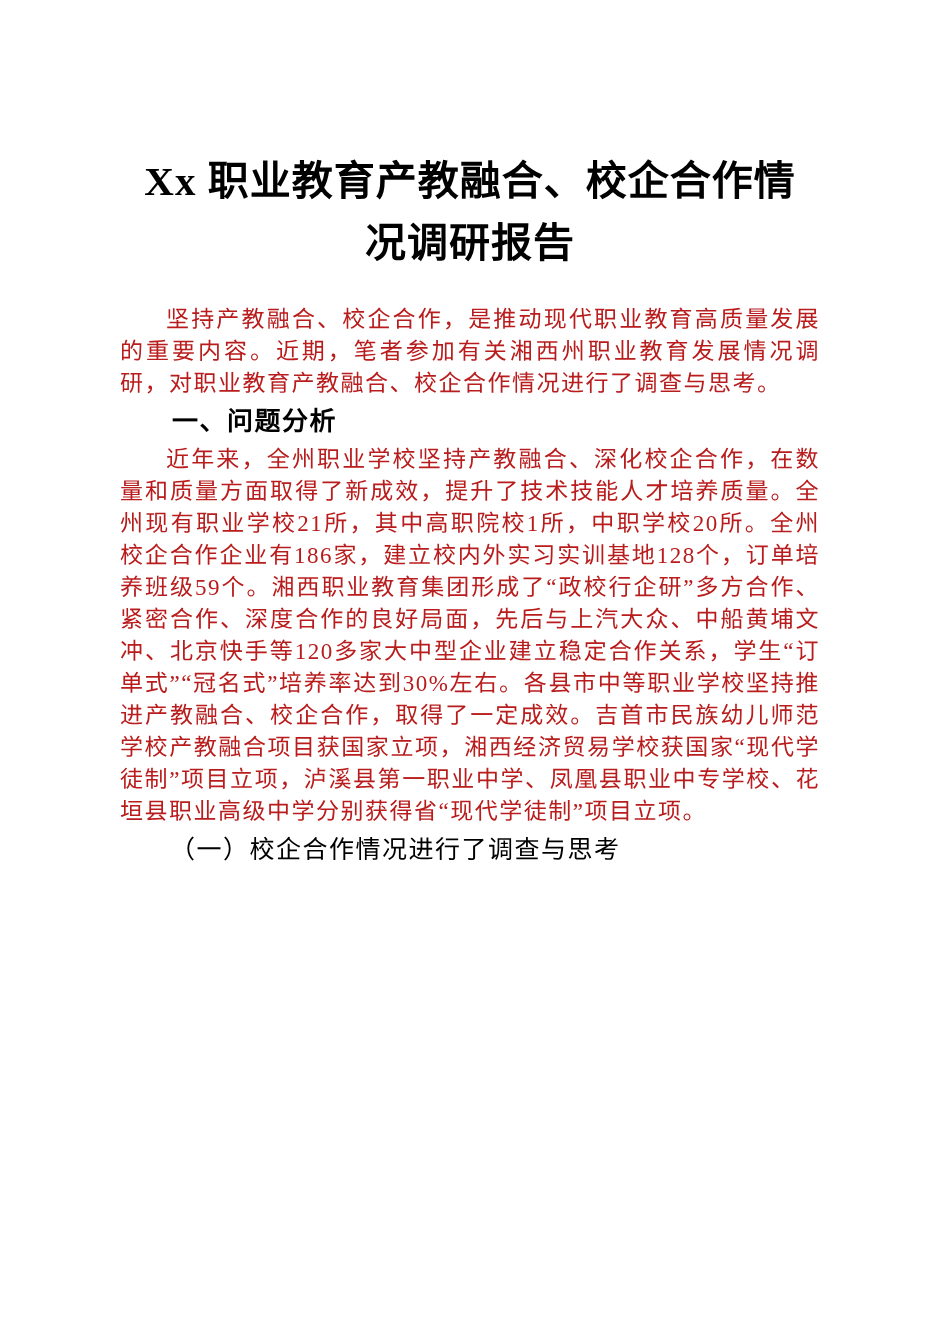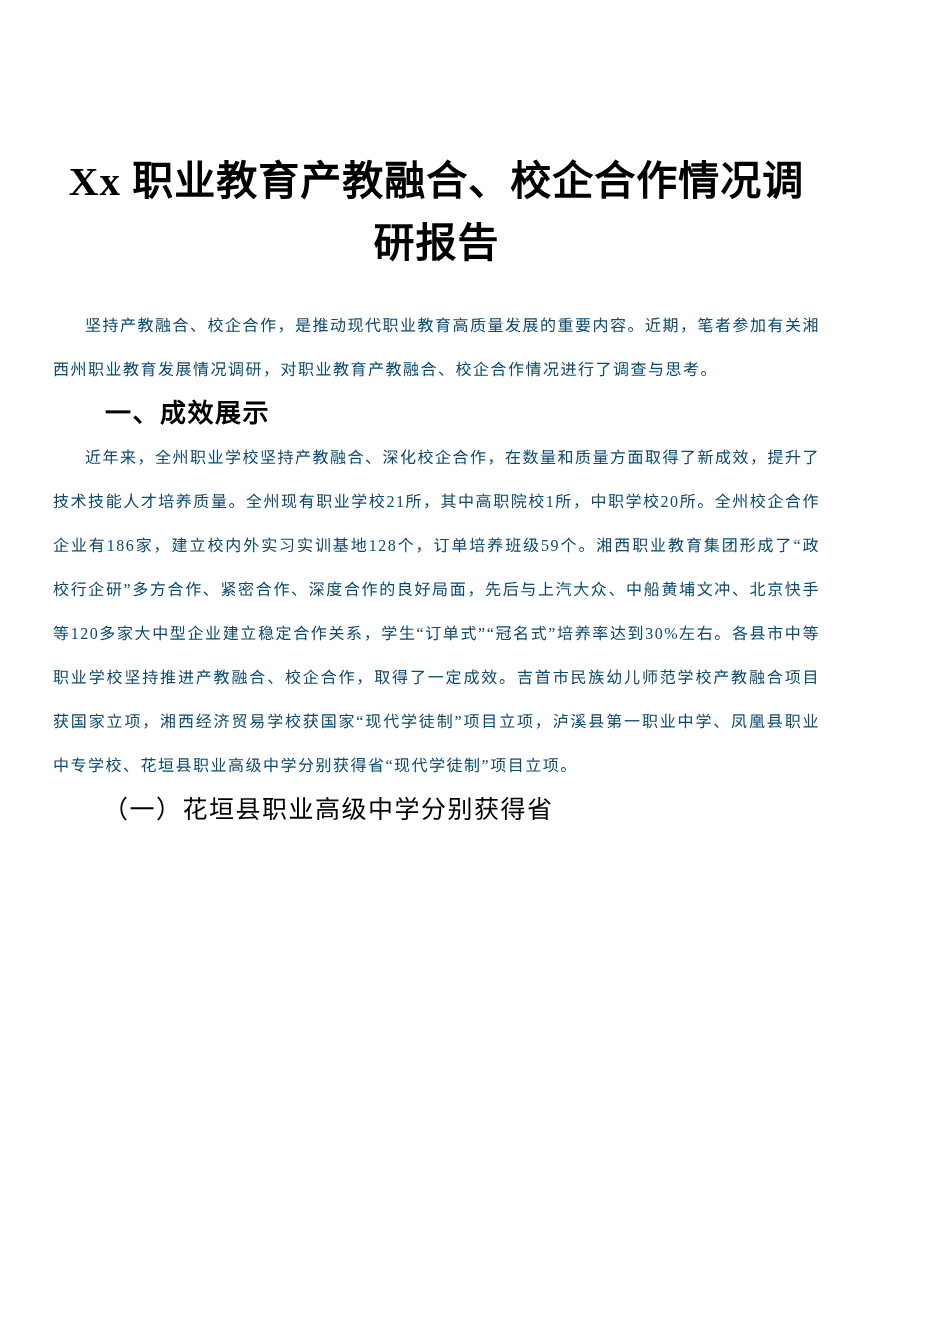--- a/index.html
+++ b/index.html
@@ -7,44 +7,44 @@
     padding: 0;
     background: #ffffff;
   }
   .page {
     position: relative;
     width: 950px;
     height: 1344px;
     margin: 0 auto;
     background: #ffffff;
     box-sizing: border-box;
-    padding: 150px 130px 0 53px;
+    padding: 150px 130px 0 120px;
     overflow: hidden;
     color: #000000;
     font-family: "Liberation Serif", "DejaVu Serif", serif;
   }
   .doc-title {
     margin: 0 0 30px 0;
     padding: 0 10px;
     font-size: 41px;
     font-weight: bold;
     line-height: 62px;
     text-align: center;
     letter-spacing: 1px;
     color: #000000;
   }
   .para {
     margin: 0;
-    font-size: 16px;
-    line-height: 44px;
+    font-size: 23px;
+    line-height: 32px;
     letter-spacing: 1.5px;
     text-align: justify;
     text-justify: inter-ideograph;
     text-indent: 2em;
-    color: #0c4a6e;
+    color: #b91c1c;
     font-weight: normal;
   }
   .section-heading {
     margin: 0;
     font-size: 26px;
     line-height: 44px;
     letter-spacing: 1.5px;
     text-indent: 2em;
     font-weight: bold;
     color: #000000;
@@ -60,20 +60,20 @@
   }
 </style>
 </head>
 <body>
 
 <div class="page">
   <h1 class="doc-title">Xx 职业教育产教融合、校企合作情况调研报告</h1>
 
   <p class="para">坚持产教融合、校企合作，是推动现代职业教育高质量发展的重要内容。近期，笔者参加有关湘西州职业教育发展情况调研，对职业教育产教融合、校企合作情况进行了调查与思考。</p>
 
-  <h2 class="section-heading">一、成效展示</h2>
+  <h2 class="section-heading">一、问题分析</h2>
 
   <p class="para">近年来，全州职业学校坚持产教融合、深化校企合作，在数量和质量方面取得了新成效，提升了技术技能人才培养质量。全州现有职业学校21所，其中高职院校1所，中职学校20所。全州校企合作企业有186家，建立校内外实习实训基地128个，订单培养班级59个。湘西职业教育集团形成了“政校行企研”多方合作、紧密合作、深度合作的良好局面，先后与上汽大众、中船黄埔文冲、北京快手等120多家大中型企业建立稳定合作关系，学生“订单式”“冠名式”培养率达到30%左右。各县市中等职业学校坚持推进产教融合、校企合作，取得了一定成效。吉首市民族幼儿师范学校产教融合项目获国家立项，湘西经济贸易学校获国家“现代学徒制”项目立项，泸溪县第一职业中学、凤凰县职业中专学校、花垣县职业高级中学分别获得省“现代学徒制”项目立项。</p>
 
 
-  <p class="sub-heading">（一）花垣县职业高级中学分别获得省</p>
+  <p class="sub-heading">（一）校企合作情况进行了调查与思考</p>
 
 </div>
 
 </body></html>

